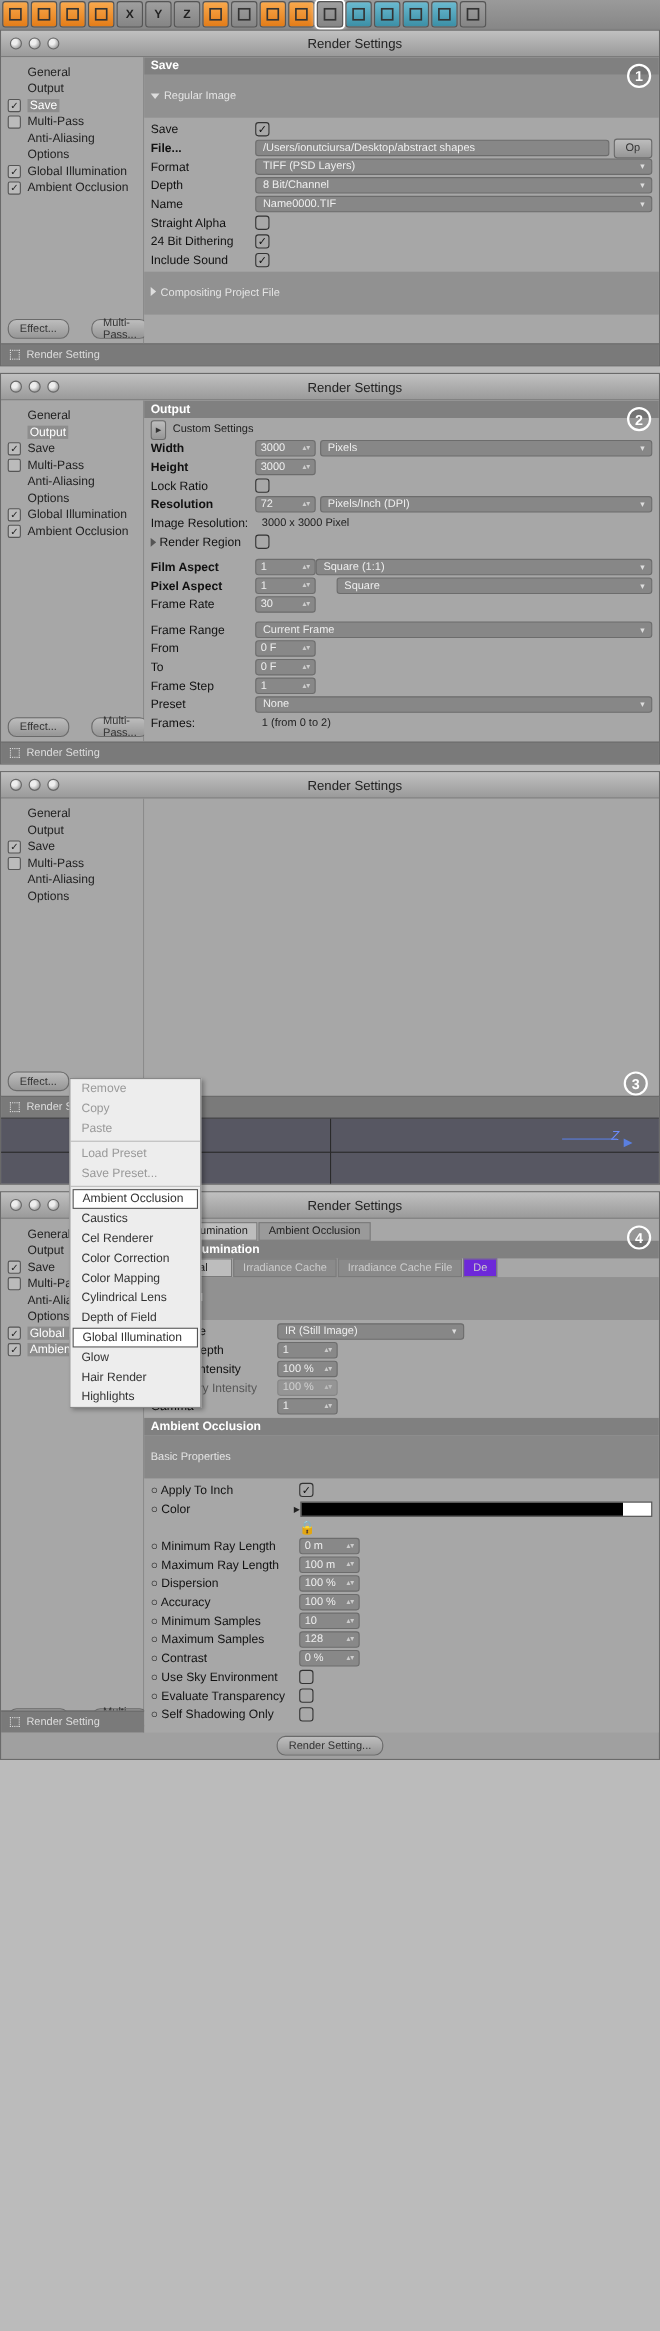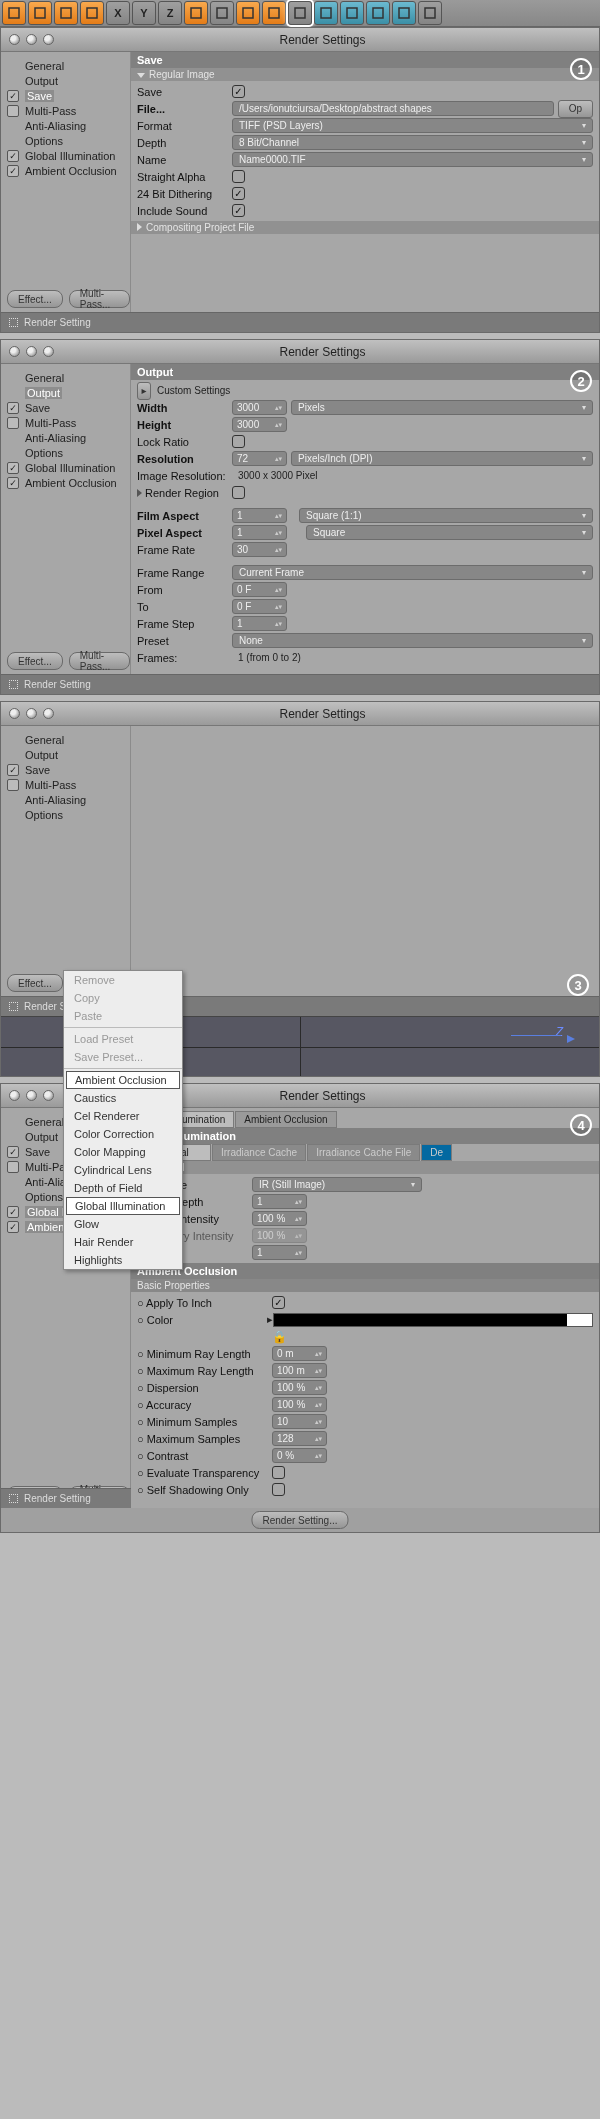--- a/index.html
+++ b/index.html
@@ -20,28 +20,28 @@
 .badge{position:absolute;right:7px;top:30px;width:22px;height:22px;border:2px solid #fff;border-radius:50%;display:flex;align-items:center;justify-content:center;color:#fff;font-weight:bold;font-size:13px;background:rgba(0,0,0,.1);z-index:5}
 .body{display:flex;min-height:260px}
 .sidebar{width:130px;background:#a7a7a7;padding:6px 0 0 6px;border-right:1px solid #8b8b8b;display:flex;flex-direction:column}
 .sidelist{flex:1}
 .row{display:flex;align-items:center;height:15px}
 .ck{width:12px;height:12px;margin-right:6px;border:1px solid #555;border-radius:2px;background:#bbb;display:flex;align-items:center;justify-content:center;font-size:9px;color:#222;flex-shrink:0}
 .ck.on::after{content:"✓"}
 .ck.sp{visibility:hidden}
 .sideitem{color:#222;cursor:pointer}
 .sideitem.sel{background:#8d8d8d;color:#fff;padding:0 2px}
-.sidebtns{display:flex;gap:6px;padding:4px 0}
+.sidebtns{display:flex;gap:20px;padding:4px 0}
 .btn{height:18px;padding:0 10px;background:linear-gradient(#bdbdbd,#969696);border:1px solid #6a6a6a;border-radius:8px;font-size:10px;color:#333;cursor:pointer;display:inline-flex;align-items:center}
 .footbar{height:20px;background:#7a7a7a;border-top:1px solid #666;display:flex;align-items:center;padding:0 8px;gap:6px}
 .footbar .sq{width:9px;height:9px;border:1px dotted #ddd}
 .footbar .txt{color:#ddd;font-size:10px}
 .content{flex:1;background:#a7a7a7;padding:0 0 6px 0;overflow:hidden}
 .hdr{background:#808080;color:#fff;font-weight:bold;font-size:11px;padding:2px 6px}
-.sub{background:#919191;color:#e4e4e4;font-size:10px;padding:1px 6px}
+.sub{background:#919191;color:#e4e4e4;font-size:10px;padding:14px 6px}
 .sub .tri{display:inline-block;width:0;height:0;border-left:4px solid transparent;border-right:4px solid transparent;border-top:5px solid #ddd;margin-right:4px}
 .fields{padding:2px 6px}
 .frow{display:flex;align-items:center;height:17px}
 .lbl{width:95px;color:#111;white-space:nowrap;overflow:hidden}
 .lbl.bold{font-weight:bold}
 .chk{width:13px;height:13px;border:1px solid #333;border-radius:3px;background:#a8a8a8;display:flex;align-items:center;justify-content:center}
 .chk.on::after{content:"✓";font-size:10px;color:#111}
 .field{flex:1;height:15px;background:#878787;border:1px solid #6c6c6c;border-radius:3px;color:#eee;font-size:10px;padding:0 6px;display:flex;align-items:center;justify-content:space-between}
 .field .arr{font-size:8px;color:#ddd}
 .num{width:55px;height:15px;background:#888;border:1px solid #6c6c6c;border-radius:3px;color:#eee;font-size:10px;display:flex;align-items:center;padding:0 4px;justify-content:space-between}
@@ -358,21 +358,21 @@
               <span class="lbl" style="width:87px">Render Region</span>
               <span class="chk"></span>
             </div>
     <div style="height:6px"></div>
     <div class="frow">
               <span class="lbl bold">Film Aspect</span>
               <span class="num">
                 <span>1</span>
                 <span class="sp">▴▾</span>
               </span>
-              <span class="field" style="margin-left:12px">
+              <span class="field" style="margin-left:0">
                 <span>Square (1:1)</span>
                 <span class="arr">▾</span>
               </span>
             </div>
     <div class="frow">
               <span class="lbl bold">Pixel Aspect</span>
               <span class="num">
                 <span>1</span>
                 <span class="sp">▴▾</span>
               </span>
@@ -477,21 +477,21 @@
    <div class="sidebtns">
             <span class="btn">Effect...</span>
           </div>
   </div>
   <div class="content"></div>
  </div>
  <div class="footbar">
         <span class="sq"></span>
         <span class="txt">Render Setting</span>
       </div>
- <div class="contextmenu" id="ctxmenu" style="top:268px">
+ <div class="contextmenu" id="ctxmenu" style="top:278px">
         <div class="dis">Remove</div>
         <div class="dis">Copy</div>
         <div class="dis">Paste</div>
         <hr>
         <div class="dis">Load Preset</div>
         <div class="dis">Save Preset...</div>
         <hr>
         <div class="sel">Ambient Occlusion</div>
         <div>Caustics</div>
         <div>Cel Renderer</div>
@@ -568,21 +568,21 @@
   <div class="content">
    <div class="tabs">
     <span class="tab sel">Global Illumination</span>
     <span class="tab">Ambient Occlusion</span>
    </div>
    <div class="hdr">Global Illumination</div>
    <div class="tabs" style="margin:0">
     <span class="tab sel" style="flex:0 0 80px;text-align:center">General</span>
     <span class="tab" style="background:#8a8a8a;color:#ccc">Irradiance Cache</span>
     <span class="tab" style="background:#8a8a8a;color:#ccc">Irradiance Cache File</span>
-    <span class="tab" style="background:#0369a1;color:#ccc">De</span>
+    <span class="tab" style="background:#6d28d9;color:#ccc">De</span>
    </div>
    <div class="sub"><span class="tri"></span><span>General</span></div>
    <div class="fields">
     <div class="frow">
               <span style="display:inline-block;width:0;height:0;border-top:4px solid transparent;border-bottom:4px solid transparent;border-left:5px solid #555;margin-right:3px"></span>
               <span class="lbl" style="width:107px">GI Mode</span>
               <span class="field" style="max-width:170px">
                 <span>IR (Still Image)</span>
                 <span class="arr">▾</span>
               </span>
@@ -673,20 +673,24 @@
                 <span>128</span>
                 <span class="sp">▴▾</span>
               </span>
             </div>
     <div class="frow">
               <span class="lbl" style="width:135px">○ <span>Contrast</span></span>
               <span class="num">
                 <span>0 %</span>
                 <span class="sp">▴▾</span>
               </span>
+            </div>
+    <div class="frow">
+              <span class="lbl" style="width:135px">○ <span>Use Sky Environment</span></span>
+              <span class="chk"></span>
             </div>
     <div class="frow">
               <span class="lbl" style="width:135px">○ <span>Evaluate Transparency</span></span>
               <span class="chk"></span>
             </div>
     <div class="frow">
               <span class="lbl" style="width:135px">○ <span>Self Shadowing Only</span></span>
               <span class="chk"></span>
             </div>
    </div>

